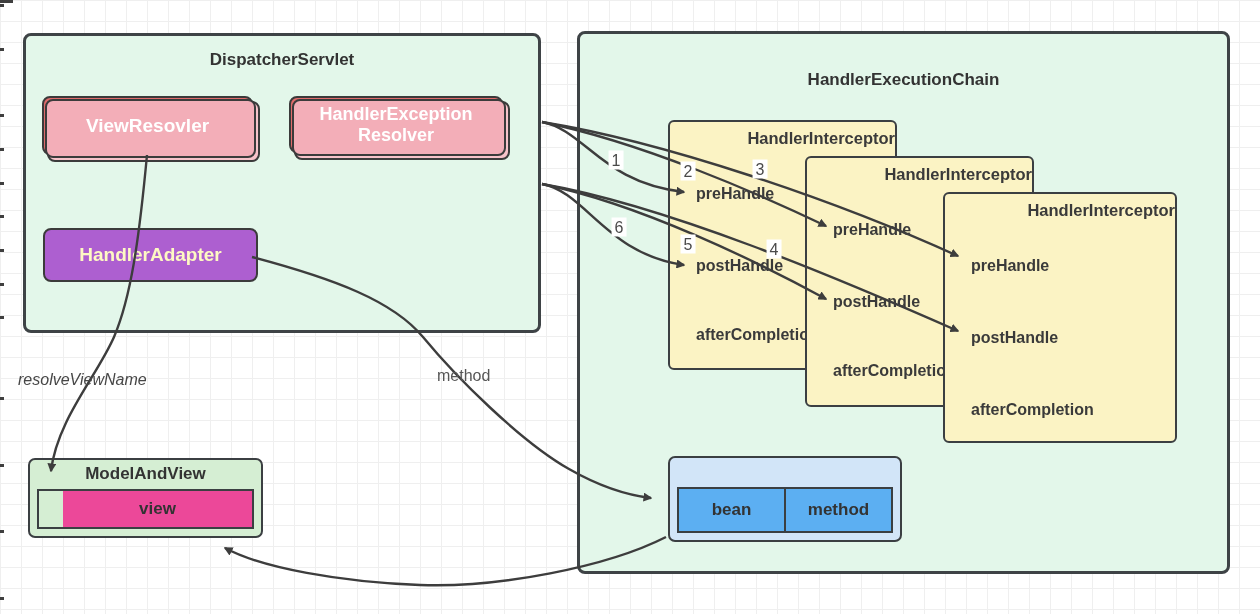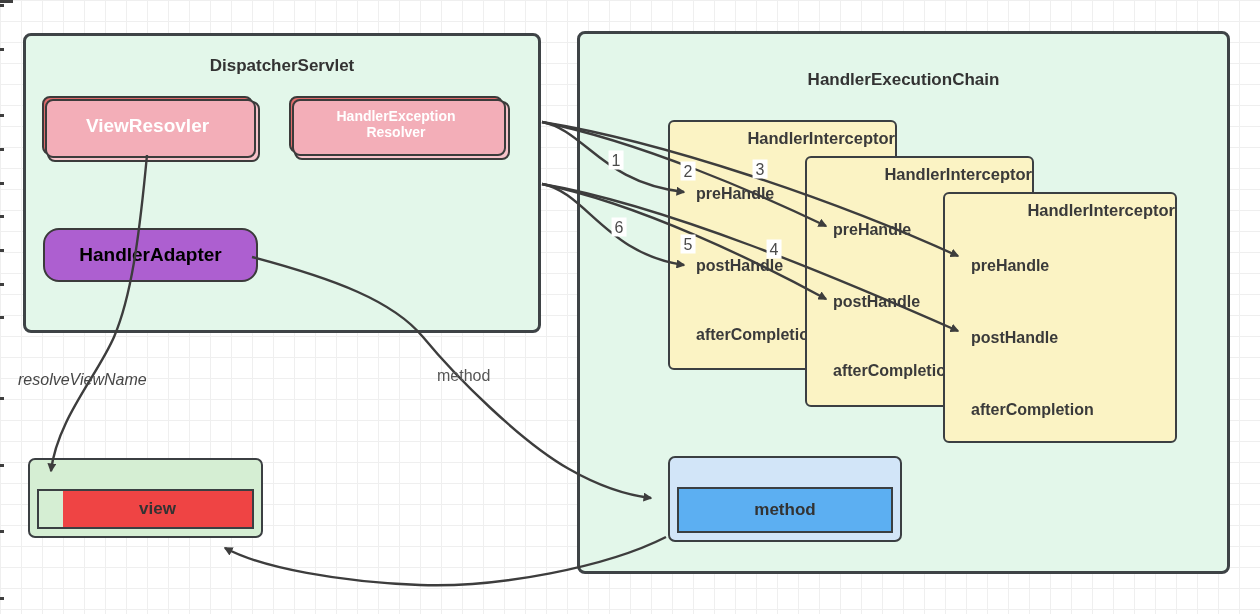--- a/index.html
+++ b/index.html
@@ -36,23 +36,23 @@
     text-align:center;
   }
   .rednode::before,.rednode::after{
     content:"";position:absolute;border:2.5px solid #3b3b3b;border-radius:8px;
     background:#f7c3ca;z-index:-1;
   }
   .rednode::before{left:3px;top:3px;right:-9px;bottom:-9px;}
   .rednode::after{left:1px;top:1px;right:-5px;bottom:-5px;background:#f3aeb8;}
 
   .purplenode{
-    position:absolute;background:#ad5fd0;border:2.5px solid #3b3b3b;border-radius:16px;
+    position:absolute;background:#ad5fd0;border:2.5px solid #3b3b3b;border-radius:8px;
     z-index:3;box-sizing:border-box;display:flex;align-items:center;justify-content:center;
-    color:#000000;font-weight:bold;font-size:19px;
+    color:#fef9c3;font-weight:bold;font-size:19px;
   }
 
   
   .interceptor{
     position:absolute;background:#fbf3c4;border:2.5px solid #3b3f42;border-radius:6px;
     box-sizing:border-box;
   }
   .interceptor .ititle{
     position:absolute;top:7px;left:0;right:0;text-align:right;
     font-weight:bold;font-size:16.5px;color:#3a3a3a;white-space:nowrap;
@@ -72,21 +72,21 @@
   .tcells{
     position:absolute;left:7px;right:7px;top:29px;bottom:7px;display:flex;
     border:2px solid #3b3f42;box-sizing:border-box;
   }
   .tcell{
     flex:1;display:flex;align-items:center;justify-content:center;
     font-weight:bold;font-size:17px;color:#333333;box-sizing:border-box;
   }
   .tcell+.tcell{border-left:2px solid #3b3f42;}
   .mav{background:#d5eed3;}
-  .mav .tcell{background:#ef4444;margin-left:24px;}
+  .mav .tcell{background:#ec4899;margin-left:24px;}
   .hm{background:#d2e5f8;}
   .hm .tcell{background:#5caff2;}
 
   
   svg.edges{position:absolute;left:0;top:0;z-index:10;pointer-events:none;}
 
   
   .seq{
     position:absolute;z-index:11;transform:translate(-50%,-50%);
     background:#ffffff;color:#4a4a4a;font-size:16px;padding:0 3px;line-height:19px;
@@ -109,31 +109,31 @@
 <div class="tick" style="left:0;top:215px;width:4px;height:3px;"></div>
 <div class="tick" style="left:0;top:249px;width:4px;height:3px;"></div>
 <div class="tick" style="left:0;top:283px;width:4px;height:3px;"></div>
 <div class="tick" style="left:0;top:316px;width:4px;height:3px;"></div>
 <div class="tick" style="left:0;top:397px;width:4px;height:3px;"></div>
 <div class="tick" style="left:0;top:464px;width:4px;height:3px;"></div>
 <div class="tick" style="left:0;top:530px;width:4px;height:3px;"></div>
 <div class="tick" style="left:0;top:597px;width:4px;height:3px;"></div>
 
 <div class="panel" style="left:23px;top:33px;width:518px;height:300px;">
-  <div class="panel-title" style="top:20px;">DispatcherServlet</div>
+  <div class="panel-title" style="top:14px;">DispatcherServlet</div>
 </div>
 
 <div class="panel" style="left:577px;top:31px;width:653px;height:543px;">
   <div class="panel-title" style="top:36px;">HandlerExecutionChain</div>
 </div>
 
 <div class="rednode" style="left:42px;top:96px;width:211px;height:59px;">
   <span>ViewResovler</span>
 </div>
-<div class="rednode" style="left:289px;top:96px;width:214px;height:57px;font-size:14px;">
+<div class="rednode" style="left:289px;top:96px;width:214px;height:57px;font-size:18px;">
   <span>HandlerException</span>
   <span>Resolver</span>
 </div>
 
 <div class="purplenode" style="left:43px;top:228px;width:215px;height:54px;">
   <span>HandlerAdapter</span>
 </div>
 
 <div class="interceptor" style="left:668px;top:120px;width:229px;height:250px;z-index:4;">
   <div class="ititle">HandlerInterceptor</div>
@@ -148,27 +148,29 @@
   <div class="imethod" style="top:204px;">afterCompletion</div>
 </div>
 <div class="interceptor" style="left:943px;top:192px;width:234px;height:251px;z-index:6;">
   <div class="ititle">HandlerInterceptor</div>
   <div class="imethod" style="top:63px;">preHandle</div>
   <div class="imethod" style="top:135px;">postHandle</div>
   <div class="imethod" style="top:207px;">afterCompletion</div>
 </div>
 
 <div class="tnode mav" style="left:28px;top:458px;width:235px;height:80px;">
+  <div class="ttitle">ModelAndView</div>
   <div class="tcells">
     <div class="tcell">view</div>
   </div>
 </div>
 
 <div class="tnode hm" style="left:668px;top:456px;width:234px;height:86px;">
   <div class="tcells">
+    <div class="tcell">bean</div>
     <div class="tcell">method</div>
   </div>
 </div>
 
 <svg class="edges" width="1260" height="614" viewBox="0 0 1260 614">
   <defs>
     <marker id="ah" markerWidth="9" markerHeight="9" refX="7.5" refY="4.5" orient="auto" markerUnits="userSpaceOnUse">
       <path d="M0,0 L9,4.5 L0,9 Z" fill="#3d3d3d"></path>
     </marker>
   </defs>

